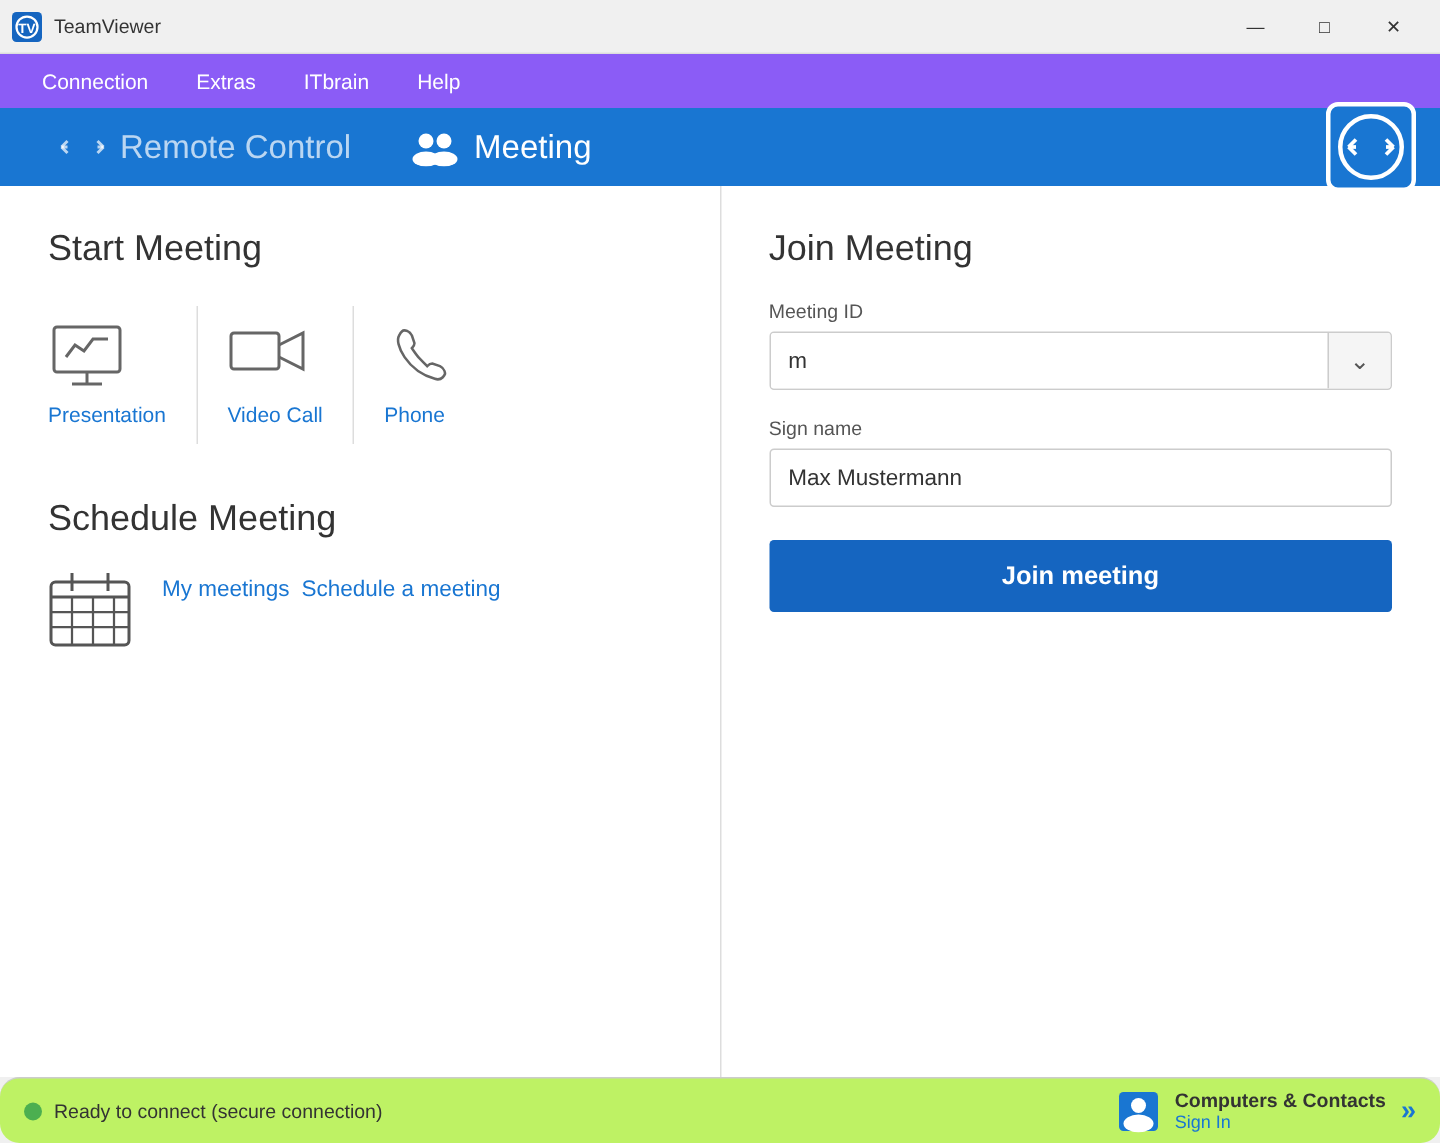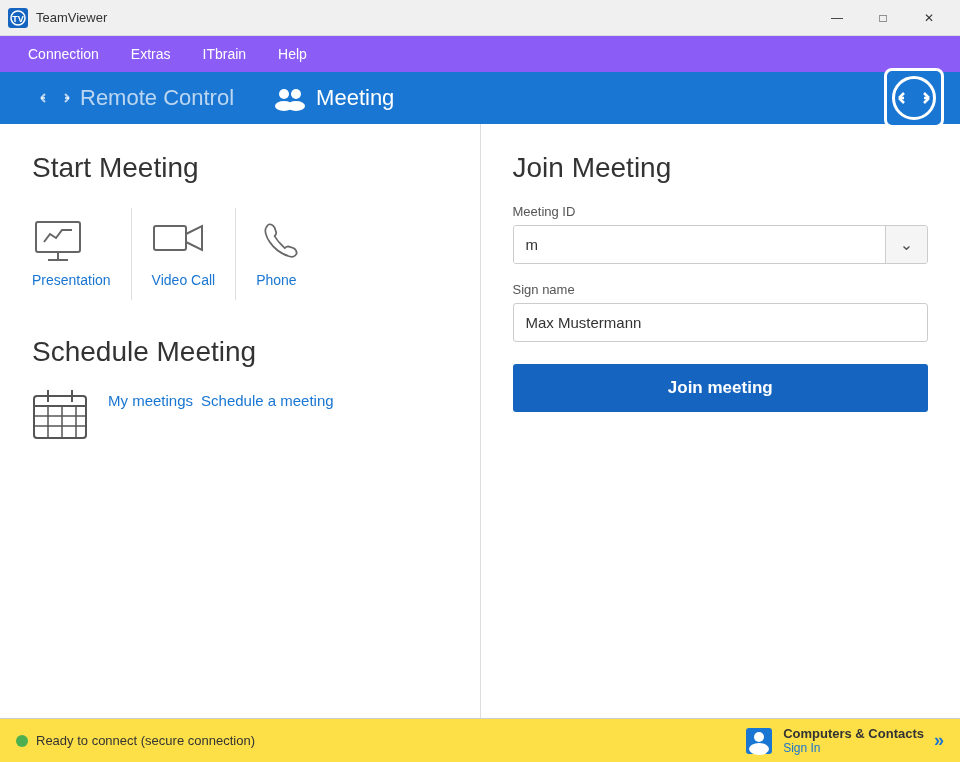--- a/index.html
+++ b/index.html
@@ -126,21 +126,21 @@
     }
 
     
     .left-panel {
       flex: 1;
       padding: 28px 32px;
       border-right: 1px solid #ddd;
     }
 
     .section-title {
-      font-size: 28px;
+      font-size: 24px;
       font-weight: 300;
       color: #333;
       margin-bottom: 24px;
     }
 
     .meeting-options {
       display: flex;
       gap: 0;
       margin-bottom: 36px;
     }
@@ -268,25 +268,26 @@
       border-radius: 3px;
       padding: 14px;
       font-size: 17px;
       font-weight: 600;
       cursor: pointer;
     }
 
     
     .status-bar {
       height: 44px;
-      background: #fde047;
+      background: #bef264;
       border-top: 1px solid #ccc;
       display: flex;
       align-items: center;
       padding: 0 16px;
+      border-radius: 13px;
     }
 
     .status-left {
       display: flex;
       align-items: center;
       gap: 8px;
       flex: 1;
     }
 
     .status-dot {

